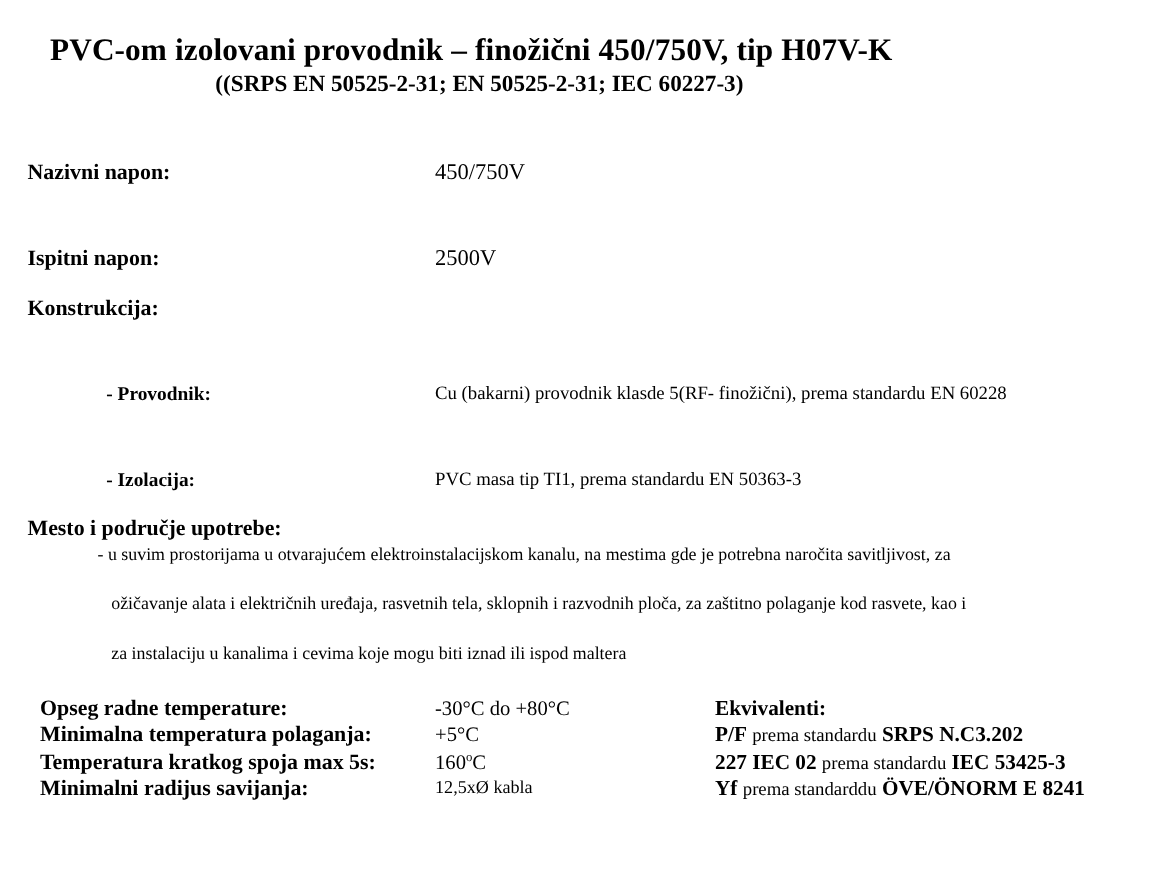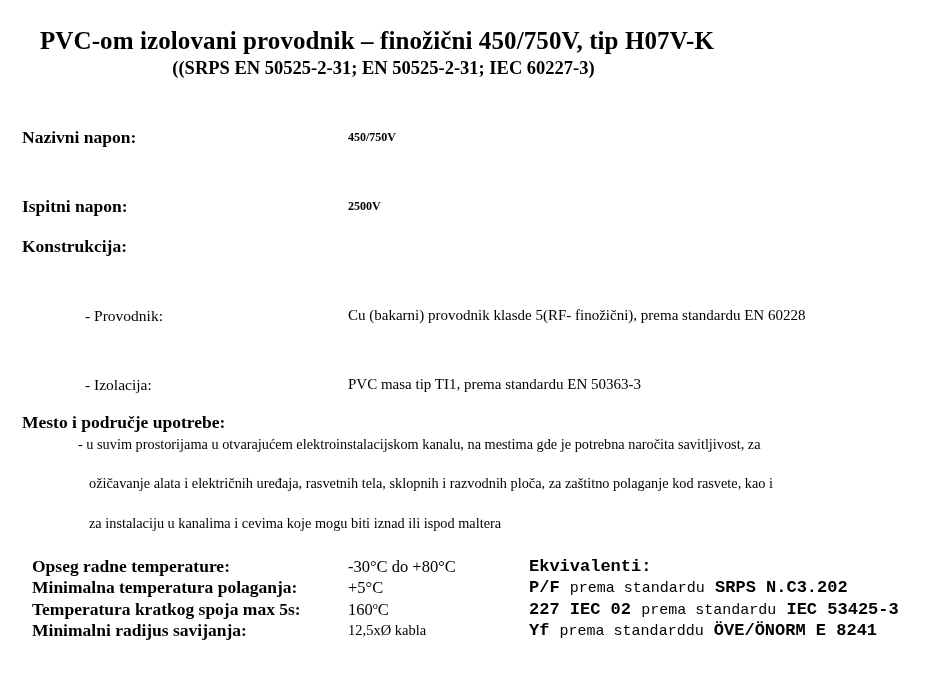--- a/index.html
+++ b/index.html
@@ -53,27 +53,27 @@
   .lbl {
     position: absolute;
     left: 22px;
     font-size: 17.5px;
     font-weight: bold;
   }
   .lbl-sub {
     position: absolute;
     left: 85px;
     font-size: 15.5px;
-    font-weight: normal;
+    font-weight: bold;
   }
   .val {
     position: absolute;
     left: 348px;
-    font-size: 12px;
-    font-weight: bold;
+    font-size: 18px;
+    font-weight: normal;
   }
   .val-sm {
     position: absolute;
     left: 348px;
     font-size: 15px;
     font-weight: normal;
   }
 
   .section-head {
     position: relative;
@@ -128,24 +128,23 @@
     position: absolute;
     left: 348px;
     font-size: 16.5px;
     font-weight: normal;
   }
   .btm-val.small {
     font-size: 14.5px;
   }
   .eq-cell {
     position: absolute;
-    left: 529px;
+    left: 572px;
     font-size: 17px;
     white-space: nowrap;
-    font-family: Liberation Mono, monospace;
   }
   .eq-head {
     font-weight: bold;
   }
   .eq-strong {
     font-weight: bold;
   }
   .eq-plain {
     font-weight: normal;
     font-size: 15px;

